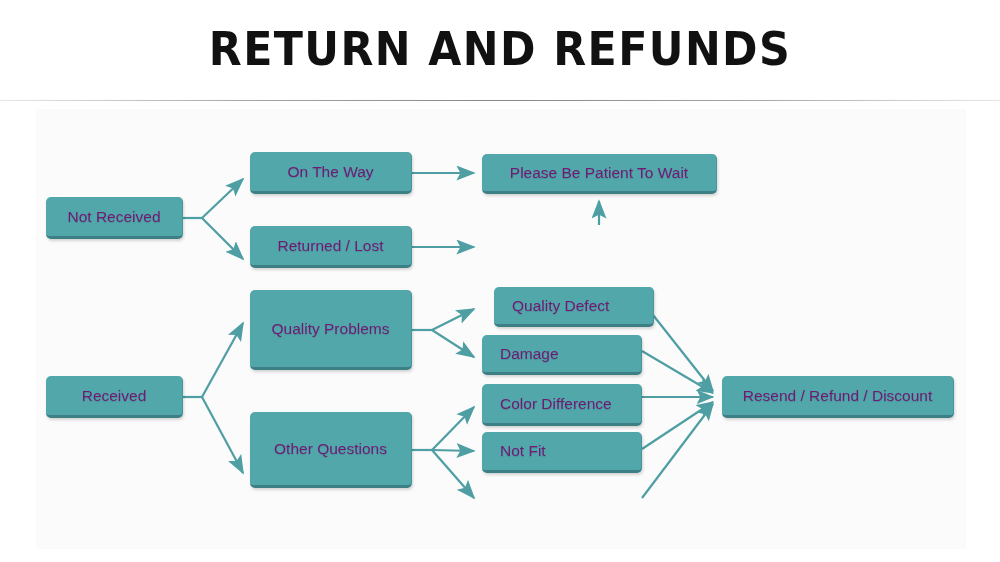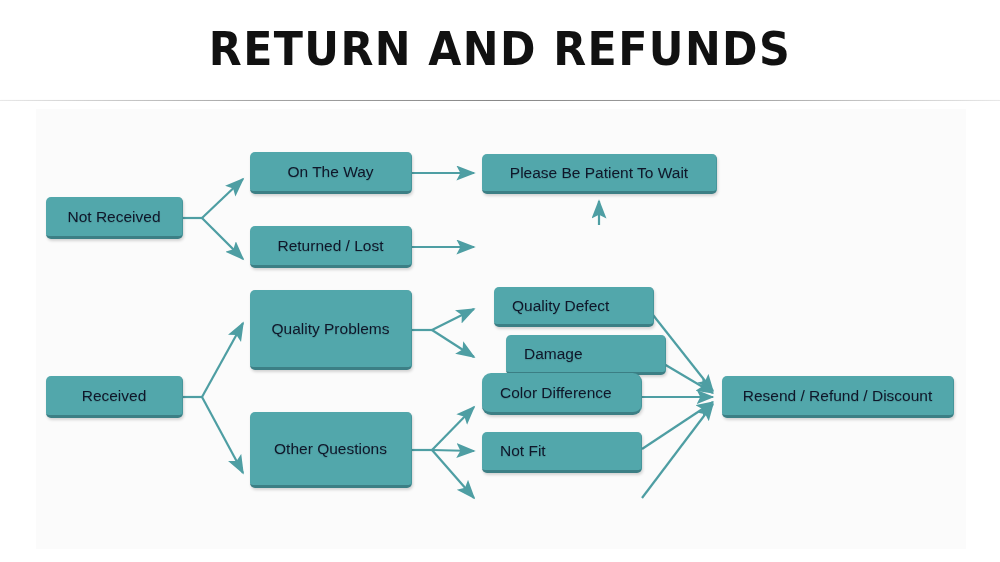--- a/index.html
+++ b/index.html
@@ -79,21 +79,21 @@
   }
   
   .node {
     position: absolute;
     box-sizing: border-box;
     background: #52a7ab;
     border-radius: 5px;
     border-bottom: 3px solid #3c7f85;
     border-right: 1px solid #46969b;
     box-shadow: 1px 2px 3px rgba(0,0,0,0.16);
-    color: #0f172a;
+    color: #701a75;
     font-size: 15.5px;
     font-family: "Liberation Sans", sans-serif;
     display: flex;
     align-items: center;
     text-shadow: 0 1px 1px rgba(0,0,0,0.13);
   }
   .node.center { justify-content: center; }
   .node.left   { justify-content: flex-start; padding-left: 18px; }
   .node .label { display: block; line-height: 1.15; }
 </style>
@@ -177,25 +177,25 @@
 
     <div class="node center" style="left:482px; top:53px;  width:235px; height:40px;">
       <span class="label">Please Be Patient To Wait</span>
     </div>
 
 
     <div class="node left" style="left:494px; top:186px; width:160px; height:40px;">
       <span class="label">Quality Defect</span>
     </div>
 
-    <div class="node left" style="left:482px; top:234px; width:160px; height:40px;margin-left:24px;">
+    <div class="node left" style="left:482px; top:234px; width:160px; height:40px;">
       <span class="label">Damage</span>
     </div>
 
-    <div class="node left" style="left:482px; top:272px; width:160px; height:42px;border-radius:9px;">
+    <div class="node left" style="left:482px; top:283px; width:160px; height:42px;">
       <span class="label">Color Difference</span>
     </div>
 
     <div class="node left" style="left:482px; top:331px; width:160px; height:41px;">
       <span class="label">Not Fit</span>
     </div>
 
 
     <div class="node center" style="left:722px; top:275px; width:232px; height:42px;">
       <span class="label">Resend / Refund / Discount</span>

